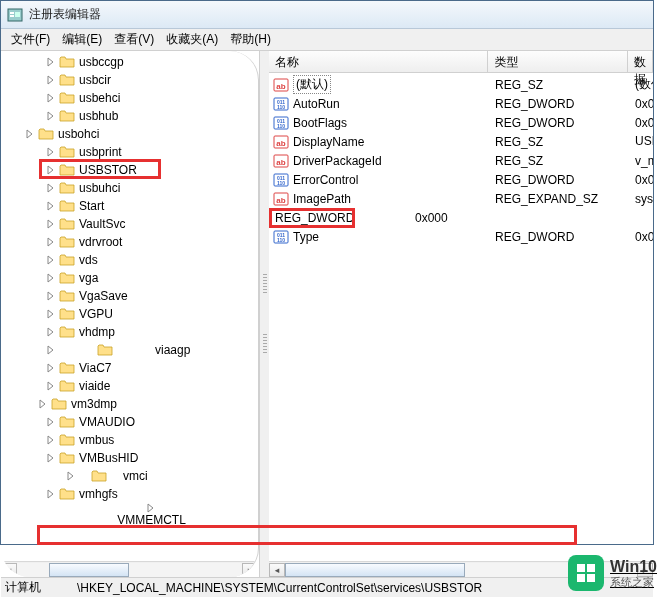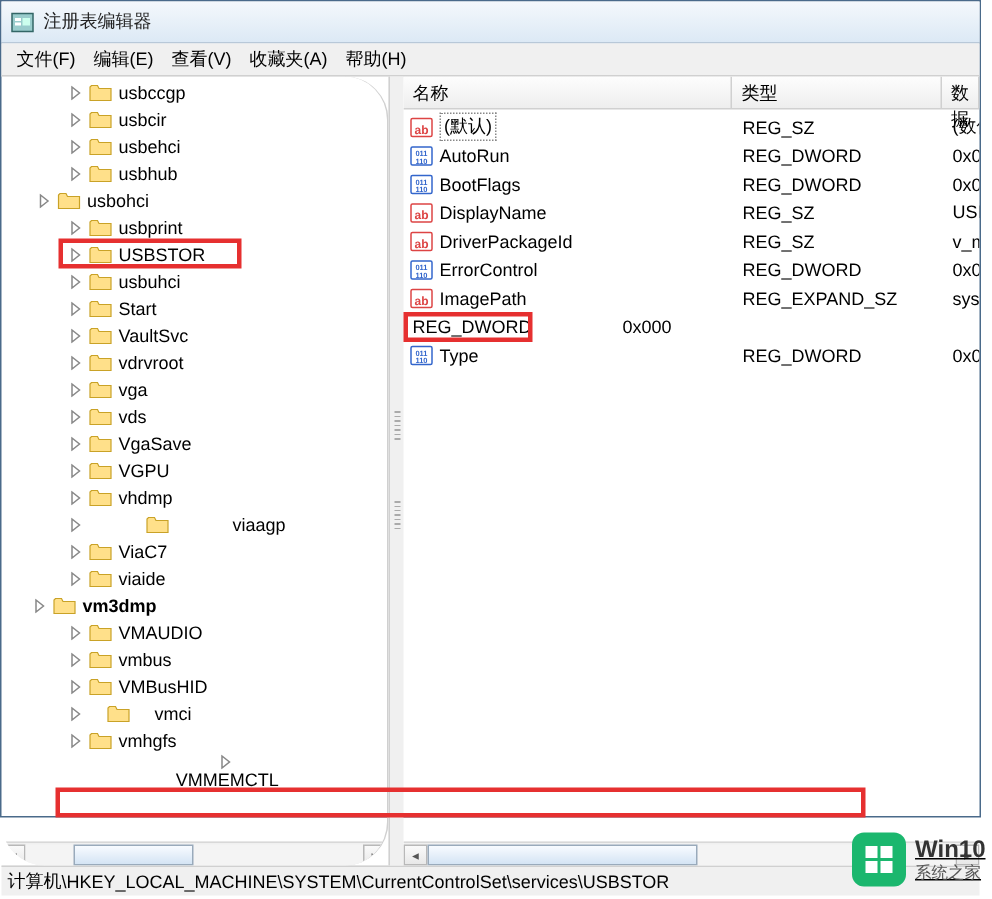--- a/index.html
+++ b/index.html
@@ -24,21 +24,21 @@
 .list-header div { padding: 3px 6px; border-right: 1px solid #d0d0d0; font-size: 12px; }
 .col-name { width: 220px; }
 .col-type { width: 140px; }
 .col-data { flex: 1; }
 .list-body { padding: 2px 0; }
 .list-row { display: flex; align-items: center; height: 19px; font-size: 12px; }
 .list-row .cell-name { width: 220px; display: flex; align-items: center; padding-left: 4px; }
 .list-row .cell-type { width: 140px; padding-left: 6px; }
 .list-row .cell-data { flex: 1; padding-left: 6px; white-space: nowrap; overflow: hidden; }
 .val-icon { width: 16px; height: 16px; margin-right: 4px; flex-shrink: 0; }
-.statusbar { height: 20px; border-top: 1px solid #d0d0d0; display: flex; align-items: center; padding: 0 4px; font-size: 12px; background: #f0f0f0; }
+.statusbar { height: 20px; border-top: 1px solid #d0d0d0; display: flex; align-items: center; padding: 0 4px; font-size: 12px; background: #f0f0f0; gap: 36px; }
 .hscroll { height: 16px; background: #f0f0f0; border-top: 1px solid #d8d8d8; position: absolute; bottom: 0; left: 0; right: 0; display: flex; align-items: center; }
 .hscroll .arrow { width: 16px; height: 14px; background: linear-gradient(#fafafa,#e8e8e8); border: 1px solid #b8b8b8; display:flex; align-items:center; justify-content:center; font-size:9px; color:#555;}
 .hscroll .track { flex:1; height:14px; background:#f4f4f4; position:relative; }
 .hscroll .thumb { position:absolute; height:14px; background: linear-gradient(#f8fbff,#d4e4f4); border:1px solid #9ab; }
 .vgrip { width: 10px; background: #f0f0f0; border-left: 1px solid #d0d0d0; display:flex; flex-direction:column; justify-content:center; align-items:center; gap:40px; }
 .vgrip .g { width:4px; height:20px; background: repeating-linear-gradient(#aaa, #aaa 1px, transparent 1px, transparent 3px); }
 .watermark { position: absolute; right: 0; bottom: 6px; display: flex; align-items: center; gap: 6px; background: rgba(255,255,255,0.0); padding: 2px 4px; text-decoration: underline; }
 .wm-badge { width: 36px; height: 36px; border-radius: 8px; background: #1bb76e; display:flex; align-items:center; justify-content:center; color:#fff; font-weight:bold; }
 .wm-badge .winsq { display:grid; grid-template-columns: 8px 8px; grid-template-rows: 8px 8px; gap:2px; }
 .wm-badge .winsq span { background:#fff; }
@@ -192,42 +192,42 @@
           </div>
           <div class="tree-row" style="padding-left: 44px;">
             <span class="toggle">
               <svg width="10" height="10" viewBox="0 0 10 10">
                 <path d="M2 1 L7 5 L2 9 Z" fill="#fff" stroke="#888" stroke-width="1"></path>
               </svg>
             </span>
             <svg class="folder-icon" viewBox="0 0 16 14">
               <path d="M1 3 L1 12 L15 12 L15 4 L7 4 L6 2 L2 2 Z" fill="#ffe08a" stroke="#c9a227" stroke-width="0.8"></path>
             </svg>
+            <span class="tree-label">vds</span>
+          </div>
+          <div class="tree-row" style="padding-left: 44px;">
+            <span class="toggle">
+              <svg width="10" height="10" viewBox="0 0 10 10">
+                <path d="M2 1 L7 5 L2 9 Z" fill="#fff" stroke="#888" stroke-width="1"></path>
+              </svg>
+            </span>
+            <svg class="folder-icon" viewBox="0 0 16 14">
+              <path d="M1 3 L1 12 L15 12 L15 4 L7 4 L6 2 L2 2 Z" fill="#ffe08a" stroke="#c9a227" stroke-width="0.8"></path>
+            </svg>
             <span class="tree-label">vga</span>
           </div>
           <div class="tree-row" style="padding-left: 44px;">
             <span class="toggle">
               <svg width="10" height="10" viewBox="0 0 10 10">
                 <path d="M2 1 L7 5 L2 9 Z" fill="#fff" stroke="#888" stroke-width="1"></path>
               </svg>
             </span>
             <svg class="folder-icon" viewBox="0 0 16 14">
               <path d="M1 3 L1 12 L15 12 L15 4 L7 4 L6 2 L2 2 Z" fill="#ffe08a" stroke="#c9a227" stroke-width="0.8"></path>
             </svg>
-            <span class="tree-label">vds</span>
-          </div>
-          <div class="tree-row" style="padding-left: 44px;">
-            <span class="toggle">
-              <svg width="10" height="10" viewBox="0 0 10 10">
-                <path d="M2 1 L7 5 L2 9 Z" fill="#fff" stroke="#888" stroke-width="1"></path>
-              </svg>
-            </span>
-            <svg class="folder-icon" viewBox="0 0 16 14">
-              <path d="M1 3 L1 12 L15 12 L15 4 L7 4 L6 2 L2 2 Z" fill="#ffe08a" stroke="#c9a227" stroke-width="0.8"></path>
-            </svg>
             <span class="tree-label">VgaSave</span>
           </div>
           <div class="tree-row" style="padding-left: 44px;">
             <span class="toggle">
               <svg width="10" height="10" viewBox="0 0 10 10">
                 <path d="M2 1 L7 5 L2 9 Z" fill="#fff" stroke="#888" stroke-width="1"></path>
               </svg>
             </span>
             <svg class="folder-icon" viewBox="0 0 16 14">
               <path d="M1 3 L1 12 L15 12 L15 4 L7 4 L6 2 L2 2 Z" fill="#ffe08a" stroke="#c9a227" stroke-width="0.8"></path>
@@ -271,21 +271,21 @@
             <span class="toggle">
               <svg width="10" height="10" viewBox="0 0 10 10">
                 <path d="M2 1 L7 5 L2 9 Z" fill="#fff" stroke="#888" stroke-width="1"></path>
               </svg>
             </span>
             <svg class="folder-icon" viewBox="0 0 16 14">
               <path d="M1 3 L1 12 L15 12 L15 4 L7 4 L6 2 L2 2 Z" fill="#ffe08a" stroke="#c9a227" stroke-width="0.8"></path>
             </svg>
             <span class="tree-label">viaide</span>
           </div>
-          <div class="tree-row" style="padding-left: 20px; font-weight: bold;">
+          <div class="tree-row" style="padding-left: 36px;">
             <span class="toggle">
               <svg width="10" height="10" viewBox="0 0 10 10">
                 <path d="M2 1 L7 5 L2 9 Z" fill="#fff" stroke="#888" stroke-width="1"></path>
               </svg>
             </span>
             <svg class="folder-icon" viewBox="0 0 16 14">
               <path d="M1 3 L1 12 L15 12 L15 4 L7 4 L6 2 L2 2 Z" fill="#ffe08a" stroke="#c9a227" stroke-width="0.8"></path>
             </svg>
             <span class="tree-label">vm3dmp</span>
           </div>
@@ -315,21 +315,21 @@
             <span class="toggle">
               <svg width="10" height="10" viewBox="0 0 10 10">
                 <path d="M2 1 L7 5 L2 9 Z" fill="#fff" stroke="#888" stroke-width="1"></path>
               </svg>
             </span>
             <svg class="folder-icon" viewBox="0 0 16 14">
               <path d="M1 3 L1 12 L15 12 L15 4 L7 4 L6 2 L2 2 Z" fill="#ffe08a" stroke="#c9a227" stroke-width="0.8"></path>
             </svg>
             <span class="tree-label">VMBusHID</span>
           </div>
-          <div class="tree-row" style="padding-left: 44px; gap: 12px;">
+          <div class="tree-row" style="padding-left: 64px; gap: 12px;">
             <span class="toggle">
               <svg width="10" height="10" viewBox="0 0 10 10">
                 <path d="M2 1 L7 5 L2 9 Z" fill="#fff" stroke="#888" stroke-width="1"></path>
               </svg>
             </span>
             <svg class="folder-icon" viewBox="0 0 16 14">
               <path d="M1 3 L1 12 L15 12 L15 4 L7 4 L6 2 L2 2 Z" fill="#ffe08a" stroke="#c9a227" stroke-width="0.8"></path>
             </svg>
             <span class="tree-label">vmci</span>
           </div>

